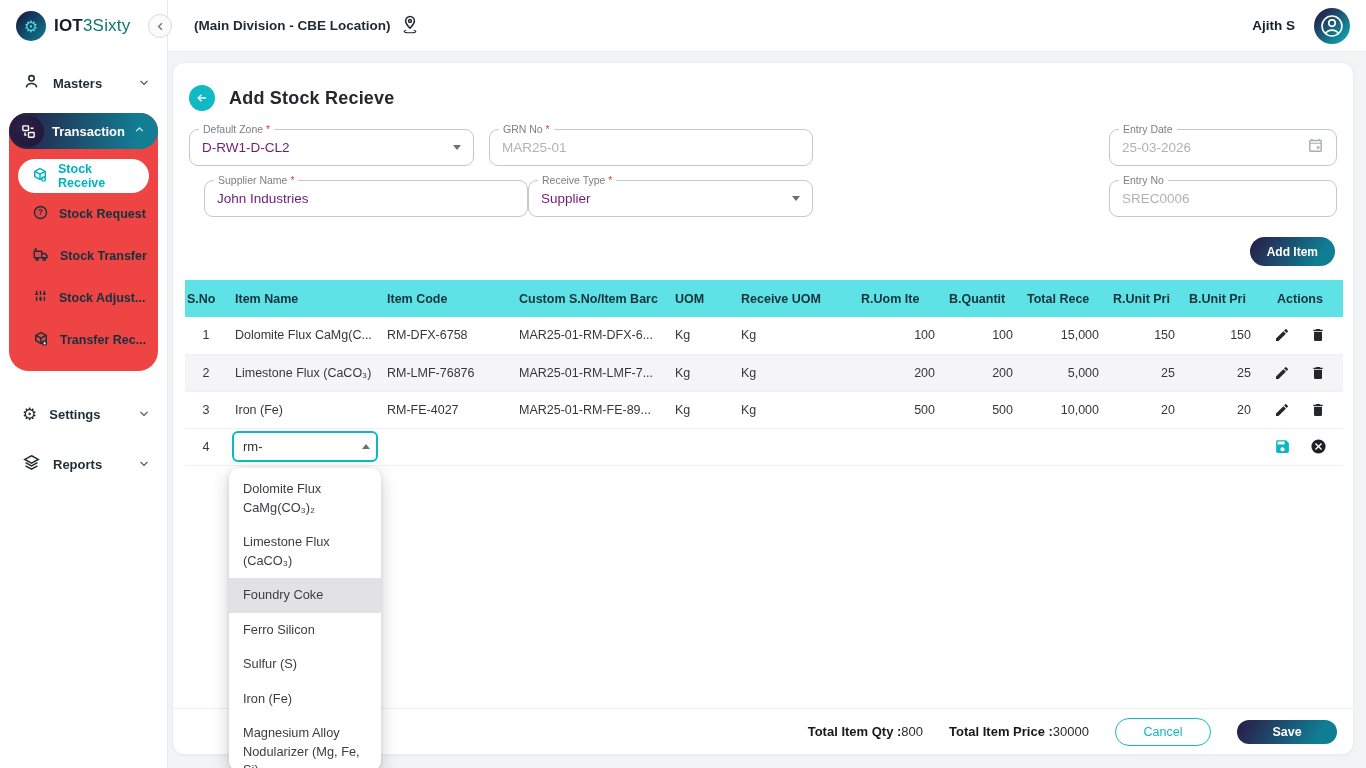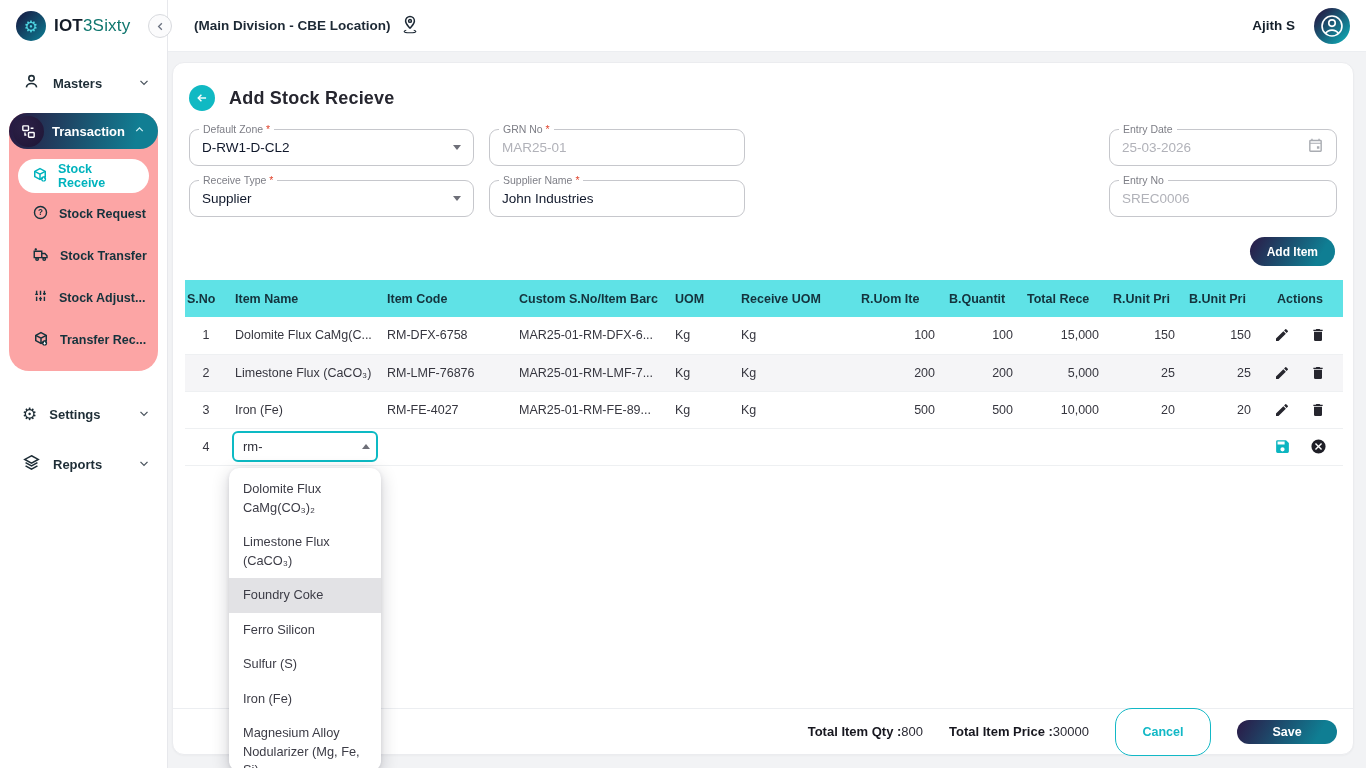--- a/index.html
+++ b/index.html
@@ -14,21 +14,21 @@
   .brand-text { font-size:17px; letter-spacing:.2px; }
   .brand-text .b1 { font-weight:800; color:#141c28; }
   .brand-text .b2 { font-weight:300; color:#0f766e; }
 
   .nav { padding-top:12px; }
   .nav-item { height:38px; display:flex; align-items:center; gap:12px; padding:0 16px 0 22px; font-size:13px; font-weight:700; color:#1e2d36; cursor:pointer; }
   .nav-item + .nav-item { margin-top:12px; }
   .nav-item .lbl { flex:1; }
   .nav-item svg { flex:0 0 auto; }
 
-  .tx-group { margin:11px 9px 0 9px; background:#fca5a5; border-radius:18px 18px 20px 20px; padding-bottom:10px; }
+  .tx-group { margin:11px 9px 0 9px; background:#ef4444; border-radius:18px 18px 20px 20px; padding-bottom:10px; }
   .tx-pill { position:relative; height:36px; border-radius:18px; background:linear-gradient(100deg,#29173f 0%,#117e93 85%); display:flex; align-items:center; gap:8px; padding:0 12px 0 4px; cursor:pointer; }
   .tx-pill .tx-icon-circle { width:31px; height:31px; border-radius:50%; background:radial-gradient(circle at 35% 35%,#2d2147,#1d1535); display:flex; align-items:center; justify-content:center; color:#fff; }
   .tx-pill .lbl { flex:1; color:#fff; font-size:13px; font-weight:700; }
   .sub-pill { margin:10px 9px 0 9px; height:34px; background:#fff; border-radius:17px; display:flex; align-items:center; gap:9px; padding:0 10px 0 13px; color:#00b3bd; font-size:12.5px; font-weight:700; cursor:pointer; }
   .sub-item { height:42px; display:flex; align-items:center; gap:10px; padding:0 8px 0 23px; font-size:12.5px; font-weight:700; color:#15323c; cursor:pointer; }
 
   .nav-bottom { margin-top:24px; }
   .nav-bottom .nav-item + .nav-item { margin-top:12px; }
 
   
@@ -47,25 +47,25 @@
   .card-body { padding:14px 12px 0 12px; flex:1; }
 
   .title-row { display:flex; align-items:center; gap:14px; margin:8px 0 18px 4px; }
   .back-btn { width:26px; height:26px; border-radius:50%; background:#10b9c3; border:none; display:flex; align-items:center; justify-content:center; cursor:pointer; }
   .page-title { font-size:18px; font-weight:800; color:#26262f; letter-spacing:.2px; }
 
   .form-row { display:flex; margin:0 4px 14px 4px; }
   .field { position:relative; height:37px; border:1px solid #c6c7cc; border-radius:9px; background:#fff; display:flex; align-items:center; padding:0 12px; }
   .field .flabel { position:absolute; top:-7px; left:9px; background:#fff; padding:0 4px; font-size:10.5px; color:#7d7e86; white-space:nowrap; }
   .field .flabel .star { color:#e0452e; }
-  .field .fvalue { font-size:13.5px; color:#0f172a; font-weight:500; flex:1; white-space:nowrap; overflow:hidden; }
+  .field .fvalue { font-size:13.5px; color:#701a75; font-weight:500; flex:1; white-space:nowrap; overflow:hidden; }
   .field.disabled .fvalue { color:#b1b2b9; font-weight:400; }
   .caret-down { width:0; height:0; border-left:4.5px solid transparent; border-right:4.5px solid transparent; border-top:5.5px solid #6e6f78; }
   .caret-up { width:0; height:0; border-left:4.5px solid transparent; border-right:4.5px solid transparent; border-bottom:5.5px solid #6e6f78; }
-  .w1 { width:285px; } .w2 { width:256px; margin-left:15px; } .w3 { width:228px; margin-left:auto; }
+  .w1 { width:285px; } .w2 { width:324px; margin-left:15px; } .w3 { width:228px; margin-left:auto; }
 
   .additem-row { display:flex; justify-content:flex-end; margin:20px 6px 14px 0; }
   .btn-gradient { background:linear-gradient(120deg,#2b1946 0%,#0f7e93 80%); color:#fff; border:none; border-radius:15px; height:29px; padding:0 17px; font-size:12px; font-weight:700; font-family:inherit; cursor:pointer; }
 
   
   table.items { width:1158px; border-collapse:collapse; table-layout:fixed; }
   thead th { background:#5fe2e6; height:37px; font-size:12.5px; font-weight:700; color:#14333d; text-align:left; padding:0 8px; white-space:nowrap; overflow:hidden; }
   thead th.c-sno { text-align:left; padding:0 2px; }
   thead th.c-act { text-align:center; }
   tbody td { height:37px; font-size:12.5px; color:#36363f; padding:0 8px; border-bottom:1px solid #eef0f2; white-space:nowrap; overflow:hidden; }
@@ -82,21 +82,21 @@
   .input-caret { position:absolute; right:8px; top:13px; }
 
   .dropdown { position:absolute; left:-3px; top:37px; width:152px; height:303px; background:#fff; border-radius:10px; box-shadow:0 5px 18px rgba(15,15,35,.20), 0 1px 4px rgba(15,15,35,.10); overflow:hidden; z-index:50; padding:4px 0; }
   .dd-item { padding:8px 14px; font-size:12.8px; line-height:1.45; color:#3c3c46; cursor:pointer; white-space:normal; }
   .dd-item.hl { background:#e2e2e5; }
 
   
   .card-footer { height:46px; border-top:1px solid #eceef1; display:flex; align-items:center; justify-content:flex-end; gap:26px; padding:0 16px; }
   .total { font-size:13px; color:#2a2a34; }
   .total b { font-weight:800; color:#17171f; }
-  .btn-cancel { height:48px; width:96px; border-radius:17px; background:#fff; border:1.4px solid #12b8c6; color:#12b8c6; font-size:12.5px; font-weight:700; font-family:inherit; cursor:pointer; }
+  .btn-cancel { height:28px; width:96px; border-radius:17px; background:#fff; border:1.4px solid #12b8c6; color:#12b8c6; font-size:12.5px; font-weight:400; font-family:inherit; cursor:pointer; }
   .btn-save { height:24px; width:100px; border-radius:17px; font-size:12.5px; }
 </style>
 </head>
 <body>
 
 <div class="app">
 
   <aside class="sidebar">
     <div class="brand">
       <div class="brand-circle">⚙</div>
@@ -249,28 +249,28 @@
             <div class="field w3 disabled">
               <span class="flabel"><span>Entry Date</span></span>
               <span class="fvalue">25-03-2026</span>
               <span><svg width="17" height="17" viewBox="0 0 24 24" fill="#a9acb2">
                     <path d="M19 4h-1V2.5h-2V4H8V2.5H6V4H5a2 2 0 00-2 2v13a2 2 0 002 2h14a2 2 0 002-2V6a2 2 0 00-2-2zm0 15H5V9.5h14V19zM5 8V6h14v2H5zm9 5h3.5v3.5H14V13z"></path>
                   </svg></span>
             </div>
           </div>
 
           <div class="form-row">
+            <div class="field w2">
+              <span class="flabel"><span>Supplier Name</span> <span class="star">*</span></span>
+              <span class="fvalue">John Industries</span>
+            </div>
             <div class="field w1">
               <span class="flabel"><span>Receive Type</span> <span class="star">*</span></span>
               <span class="fvalue">Supplier</span>
               <span class="caret-down"></span>
-            </div>
-            <div class="field w2">
-              <span class="flabel"><span>Supplier Name</span> <span class="star">*</span></span>
-              <span class="fvalue">John Industries</span>
             </div>
             <div class="field w3 disabled">
               <span class="flabel"><span>Entry No</span></span>
               <span class="fvalue">SREC0006</span>
             </div>
           </div>
 
           <div class="additem-row">
             <button class="btn-gradient">Add Item</button>
           </div>

